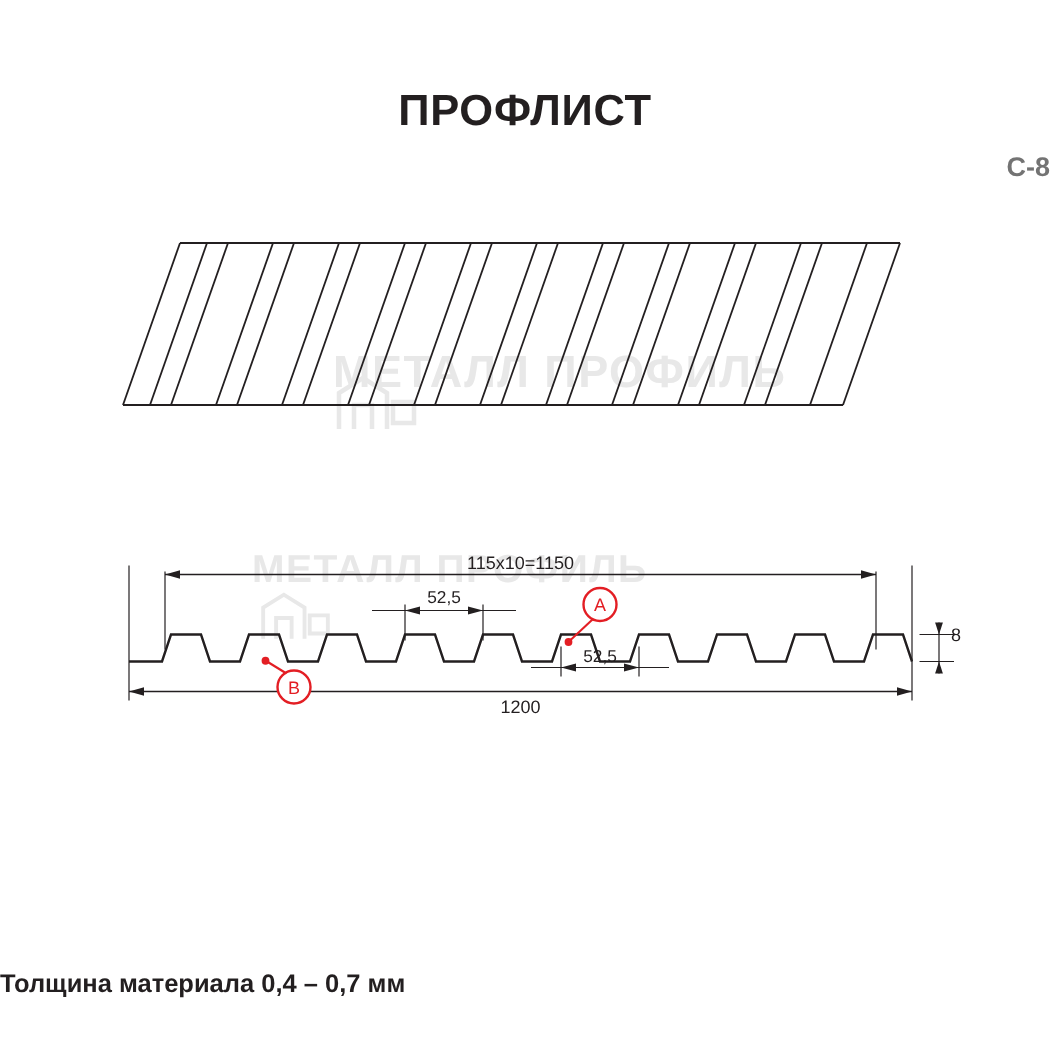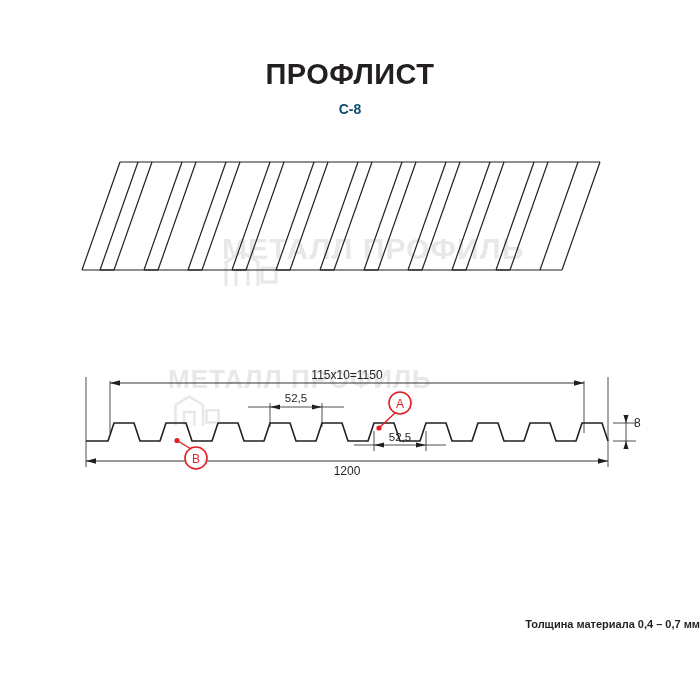--- a/index.html
+++ b/index.html
@@ -29,32 +29,32 @@
     font-size: 29px;
     font-weight: bold;
     letter-spacing: 0.5px;
     color: #231f20;
   }
   .subtitle {
     position: absolute;
     top: 101px;
     left: 0;
     width: 700px;
-    text-align: center;
-    font-size: 14px;
-    font-weight: bold;
-    color: #0c4a6e;
+    text-align: right;
+    font-size: 18px;
+    font-weight: bold;
+    color: #737373;
   }
   .footer-note {
     position: absolute;
-    top: 618px;
+    top: 646px;
     left: 0;
     width: 700px;
-    text-align: right;
-    font-size: 11px;
+    text-align: left;
+    font-size: 17px;
     font-weight: bold;
     color: #231f20;
   }
   .iso-wrap {
     position: absolute;
     top: 140px;
     left: 60px;
     width: 580px;
     height: 170px;
   }

